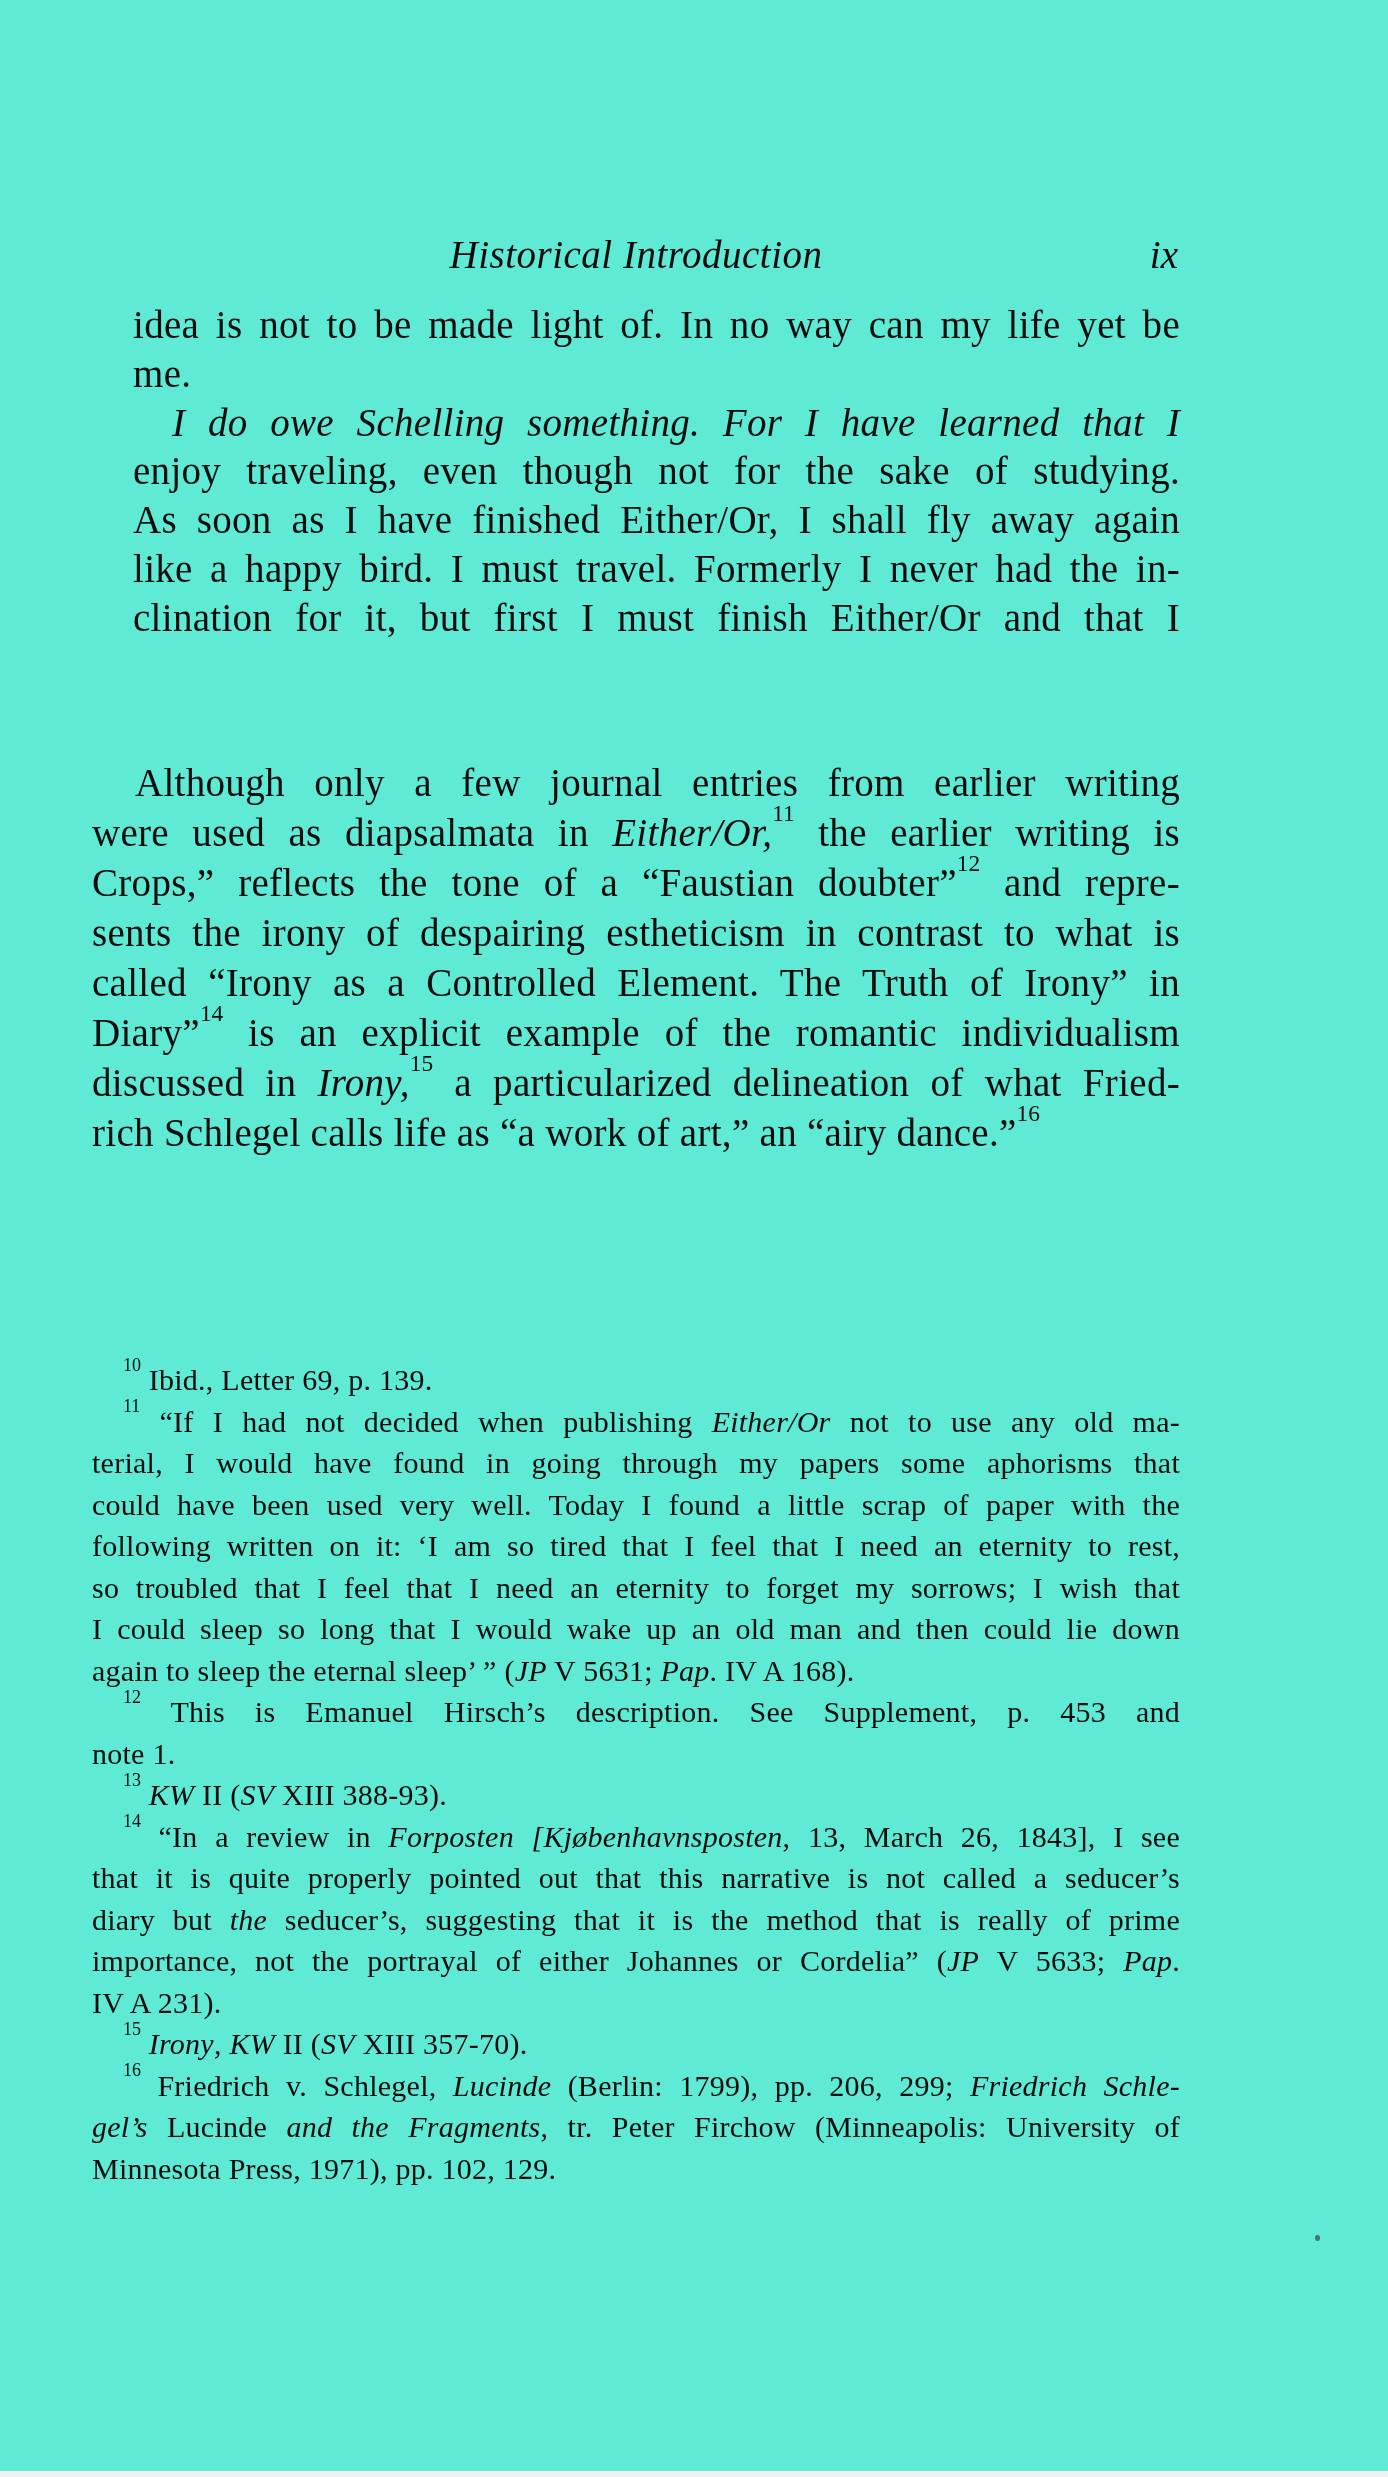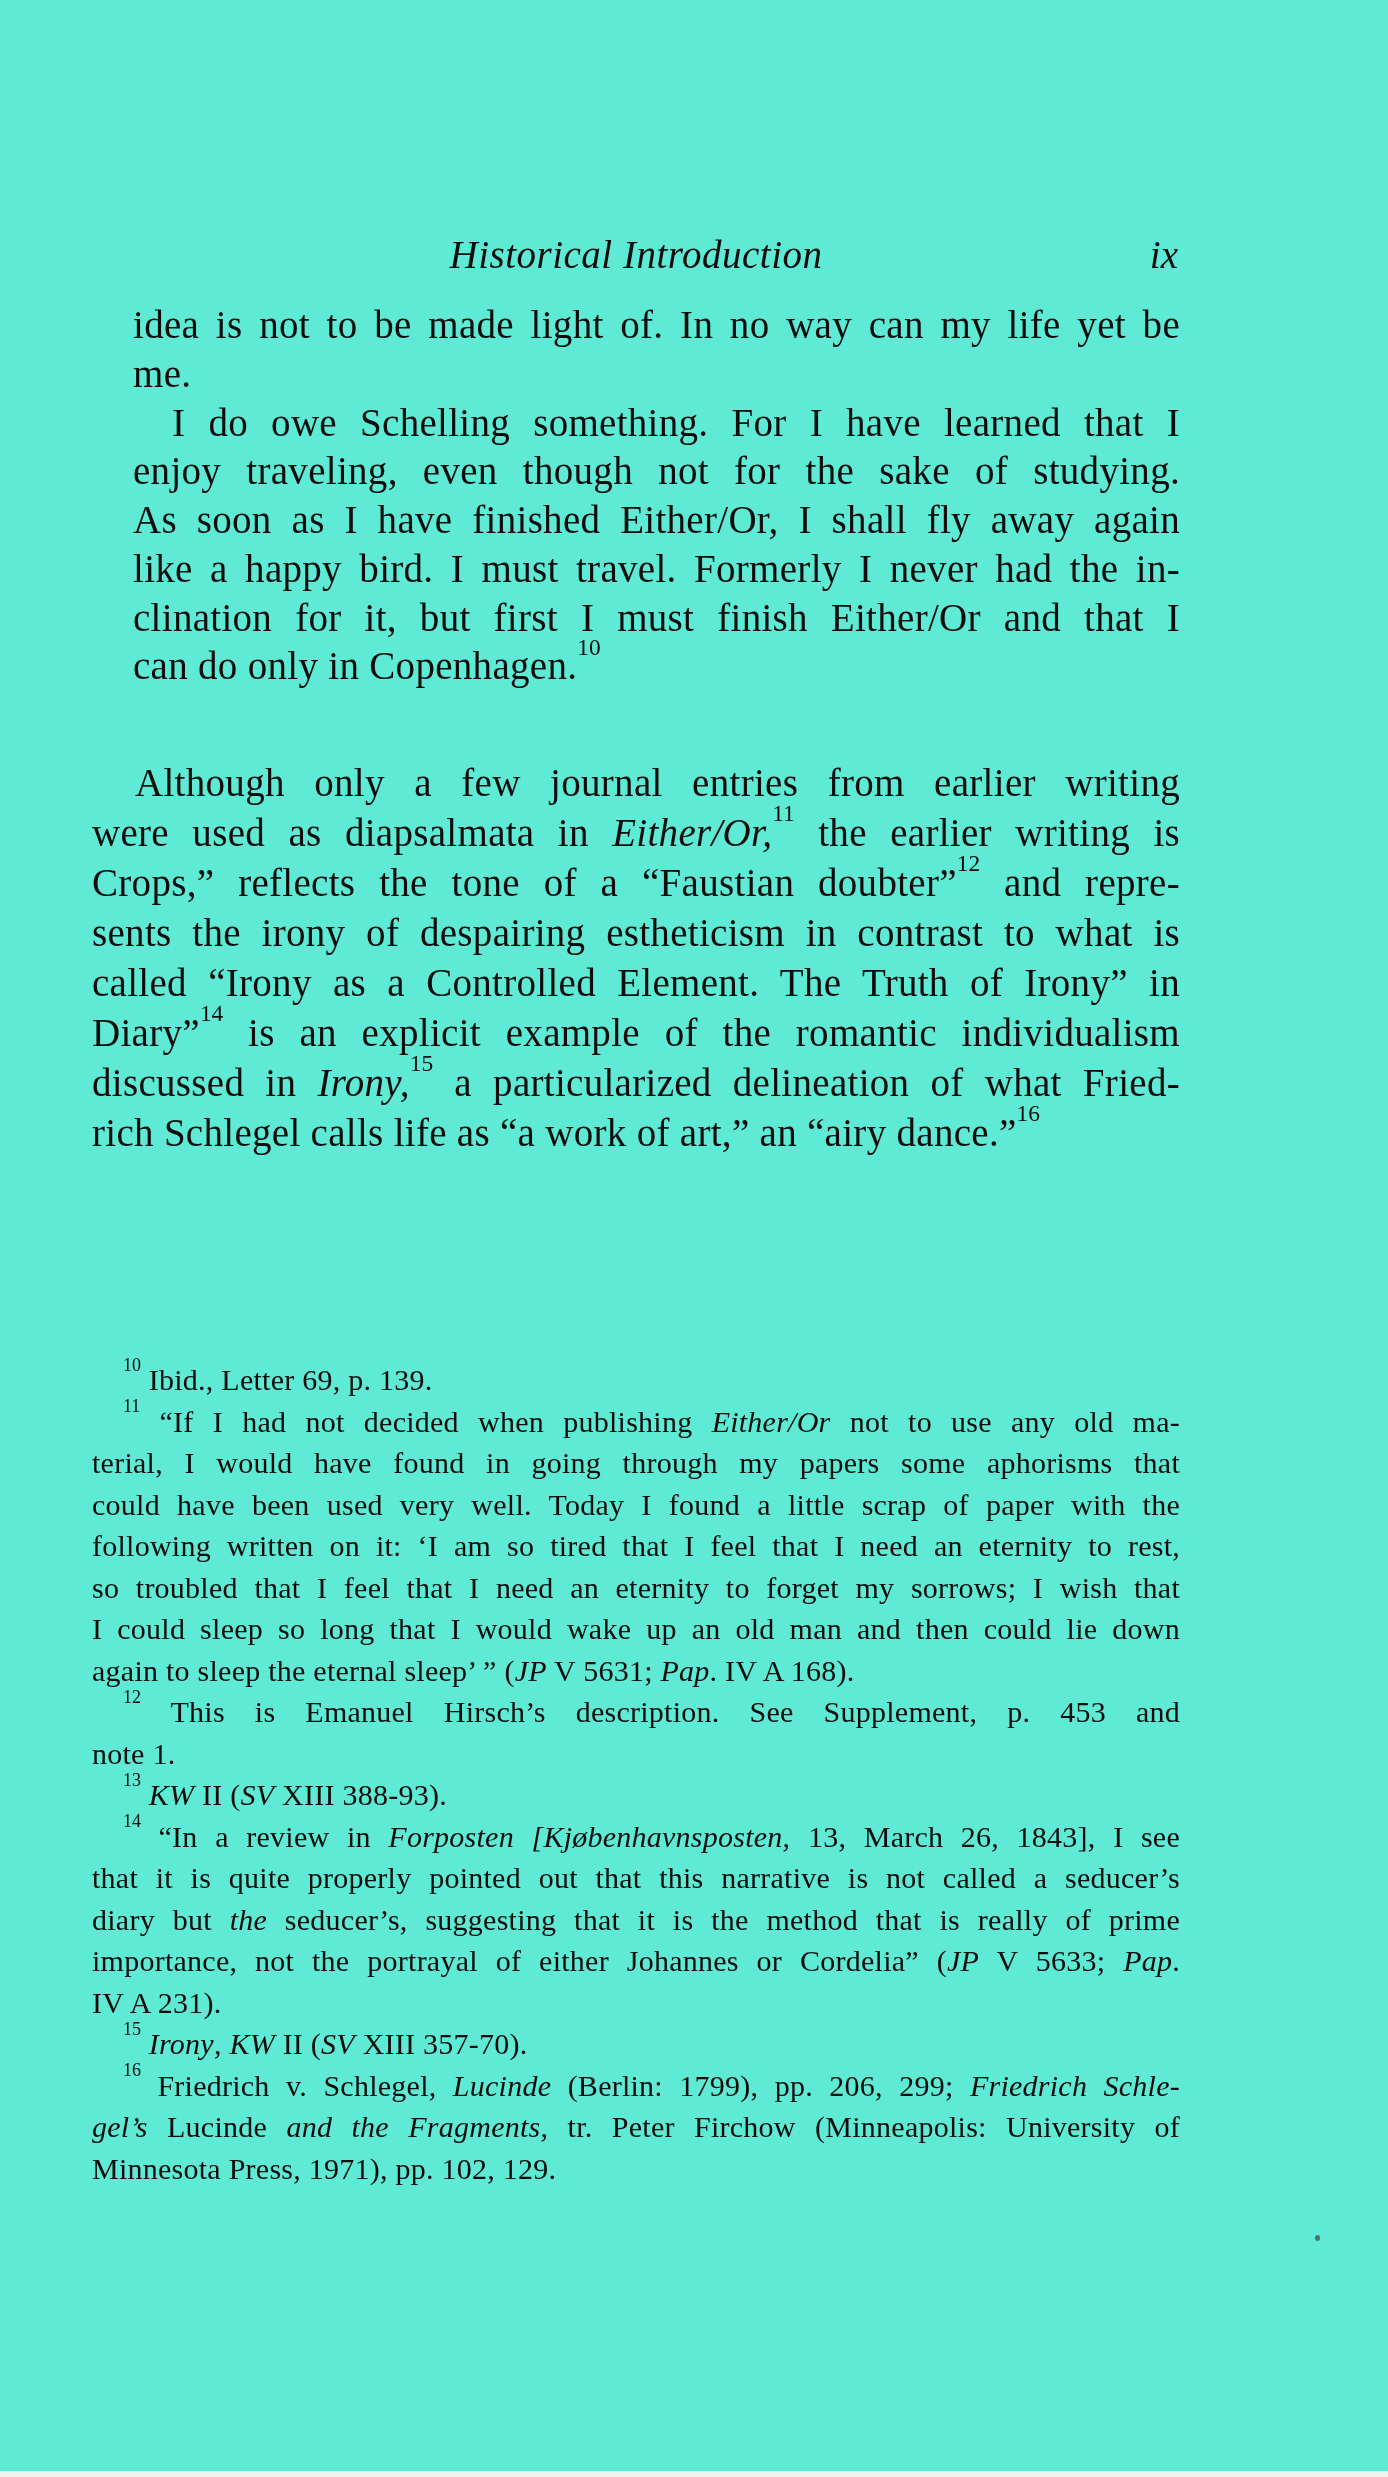--- a/index.html
+++ b/index.html
@@ -100,26 +100,25 @@
 <div class="page">
 
   <div class="running-head">
     <span class="running-title">Historical Introduction</span>
     <span class="folio">ix</span>
   </div>
 
   <div class="quote-block" id="quote-block">
       <div class="text-line"><span>idea is not to be made light of. In no way can my life yet be</span></div>
       <div class="text-line last"><span>me.</span></div>
-      <div class="text-line" style="text-indent: 39px;"><span>I do owe Schelling something. For I have learned that I</span></div>
+      <div class="text-line" style="text-indent: 39px; font-style: italic;"><span>I do owe Schelling something. For I have learned that I</span></div>
       <div class="text-line"><span>enjoy traveling, even though not for the sake of studying.</span></div>
       <div class="text-line"><span>As soon as I have finished Either/Or, I shall fly away again</span></div>
       <div class="text-line"><span>like a happy bird. I must travel. Formerly I never had the in-</span></div>
       <div class="text-line"><span>clination for it, but first I must finish Either/Or and that I</span></div>
-      <div class="text-line last"><span>can do only in Copenhagen.</span><sup>10</sup></div>
     </div>
 
   <div class="main-block" id="main-block">
       <div class="text-line" style="text-indent: 43px;"><span>Although only a few journal entries from earlier writing</span></div>
       <div class="text-line"><span>were used as diapsalmata in </span><span class="it">Either/Or,</span><sup>11</sup><span> the earlier writing is</span></div>
       <div class="text-line"><span>Crops,” reflects the tone of a “Faustian doubter”</span><sup>12</sup><span> and repre-</span></div>
       <div class="text-line"><span>sents the irony of despairing estheticism in contrast to what is</span></div>
       <div class="text-line"><span>called “Irony as a Controlled Element. The Truth of Irony” in</span></div>
       <div class="text-line"><span>Diary”</span><sup>14</sup><span> is an explicit example of the romantic individualism</span></div>
       <div class="text-line"><span>discussed in </span><span class="it">Irony,</span><sup>15</sup><span> a particularized delineation of what Fried-</span></div>

